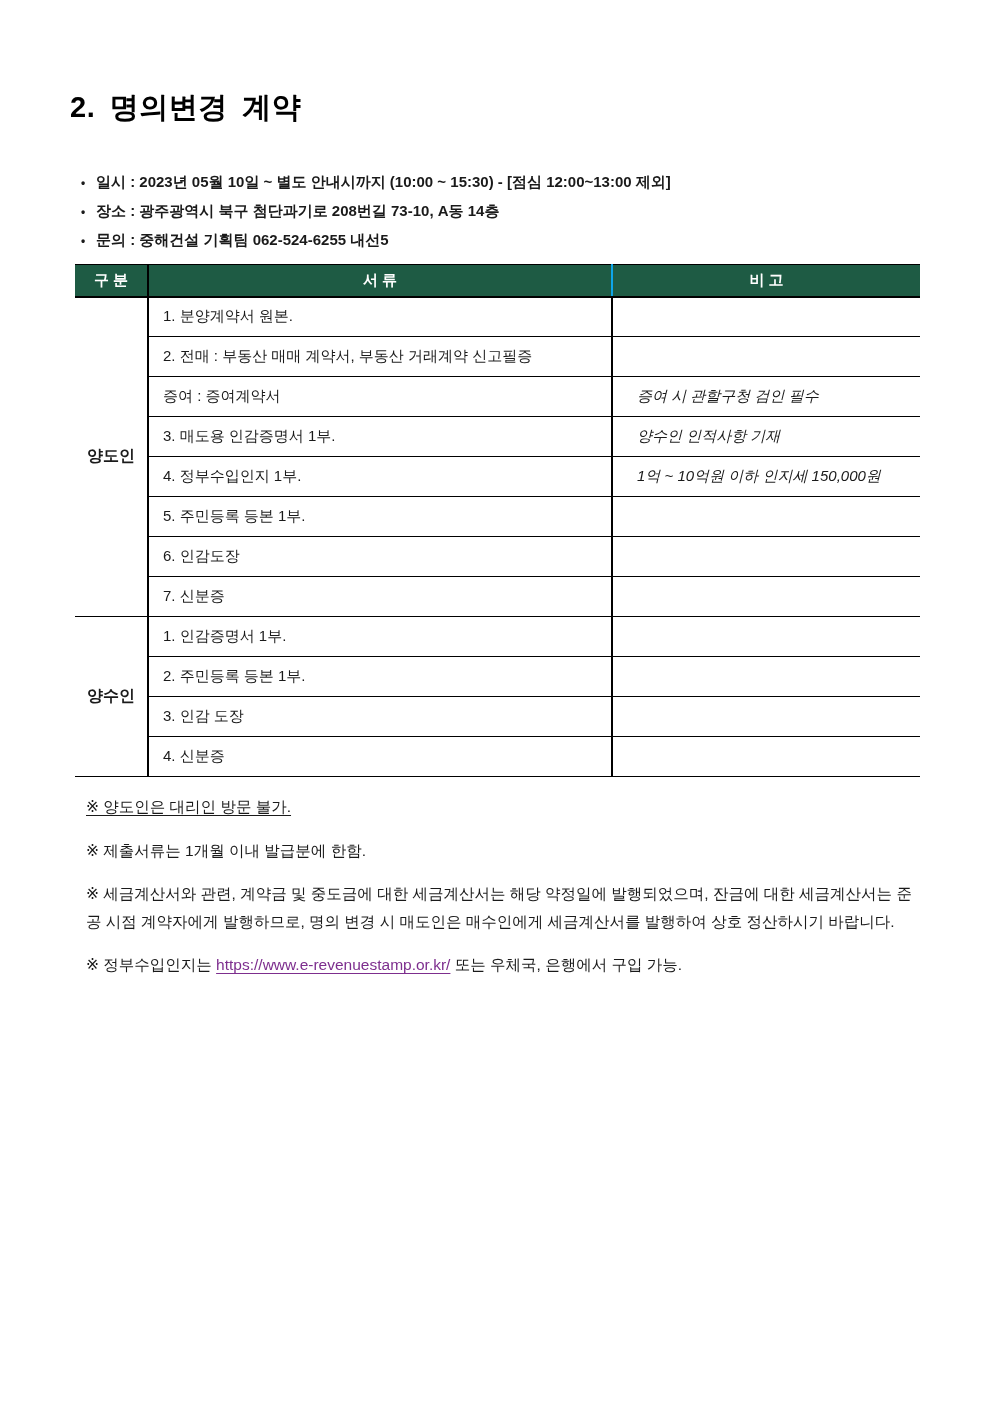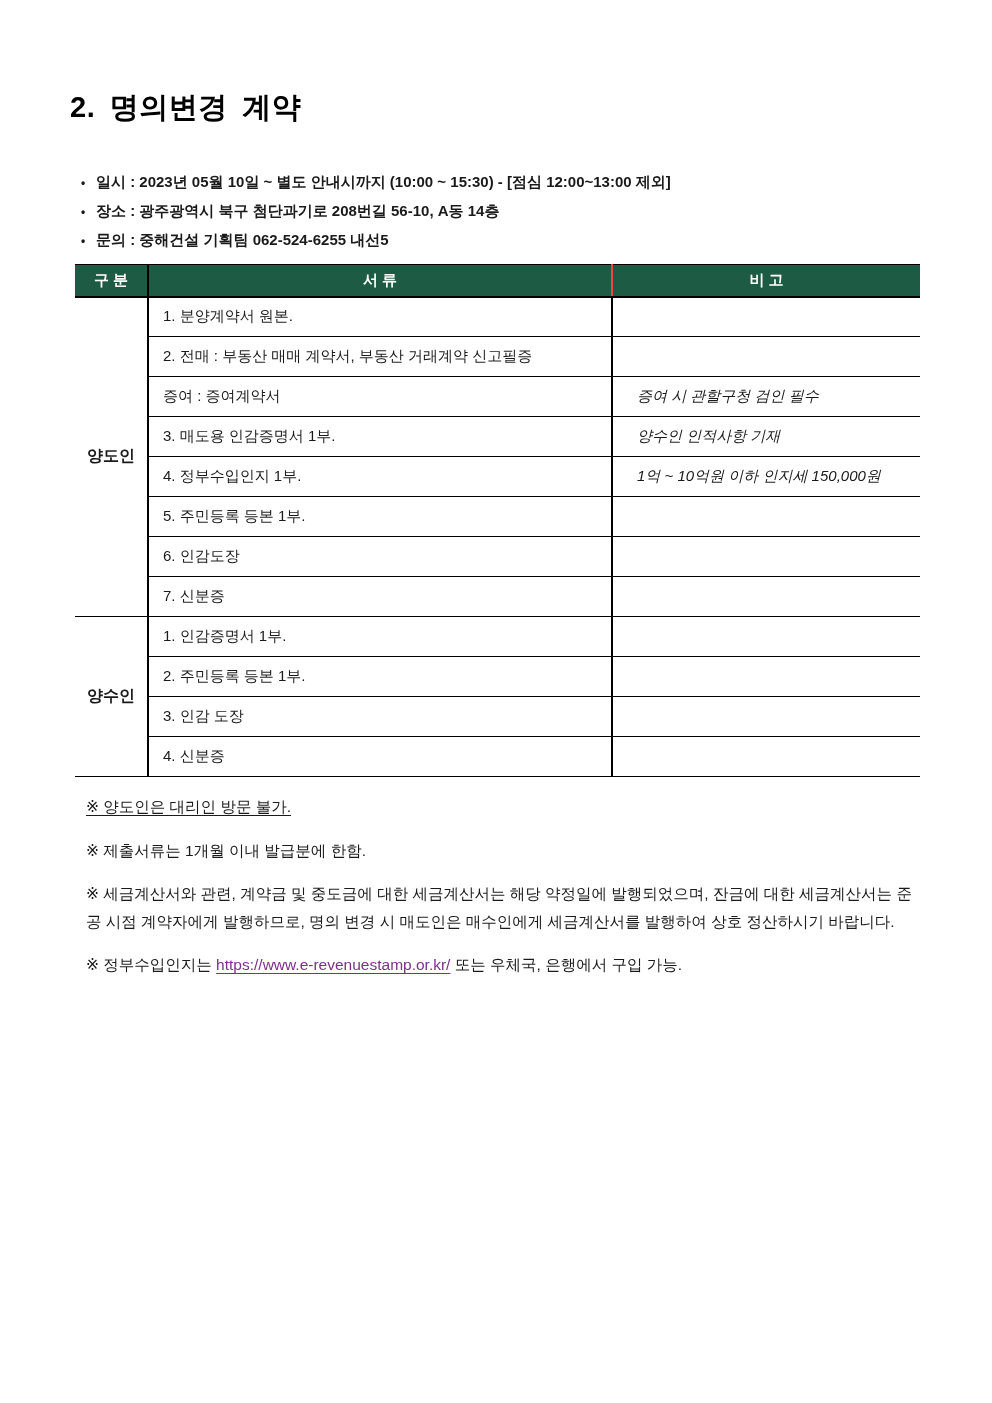--- a/index.html
+++ b/index.html
@@ -51,21 +51,21 @@
   table.doc-table th {
     background: #1E5B44;
     color: #ffffff;
     font-weight: bold;
     height: 32px;
     text-align: center;
     border-top: 1.5px solid #000;
     border-bottom: 2px solid #000;
   }
   table.doc-table th.h1 { border-right: 2px solid #000; }
-  table.doc-table th.h2 { border-right: 2px solid #ef4444; margin-top: 48px; }
+  table.doc-table th.h2 { border-right: 2px solid #0ea5e9; margin-top: 48px; }
 
   table.doc-table td {
     height: 40px;
     border-bottom: 1.5px solid #000;
     vertical-align: middle;
     background: #fff;
   }
   td.group-cell {
     text-align: center;
     font-weight: bold;
@@ -92,21 +92,21 @@
 
   <h1 class="doc-title">2. 명의변경 계약</h1>
 
   <ul class="info-list">
     <li>
       <span class="bullet">•</span>
       <span>일시 : 2023년 05월 10일 ~ 별도 안내시까지 (10:00 ~ 15:30) - [점심 12:00~13:00 제외]</span>
     </li>
     <li>
       <span class="bullet">•</span>
-      <span>장소 : 광주광역시 북구 첨단과기로 208번길 56-10, A동 14층</span>
+      <span>장소 : 광주광역시 북구 첨단과기로 208번길 73-10, A동 14층</span>
     </li>
     <li>
       <span class="bullet">•</span>
       <span>문의 : 중해건설 기획팀 062-524-6255 내선5</span>
     </li>
   </ul>
 
   <table class="doc-table">
     <colgroup>
         <col class="c1">

